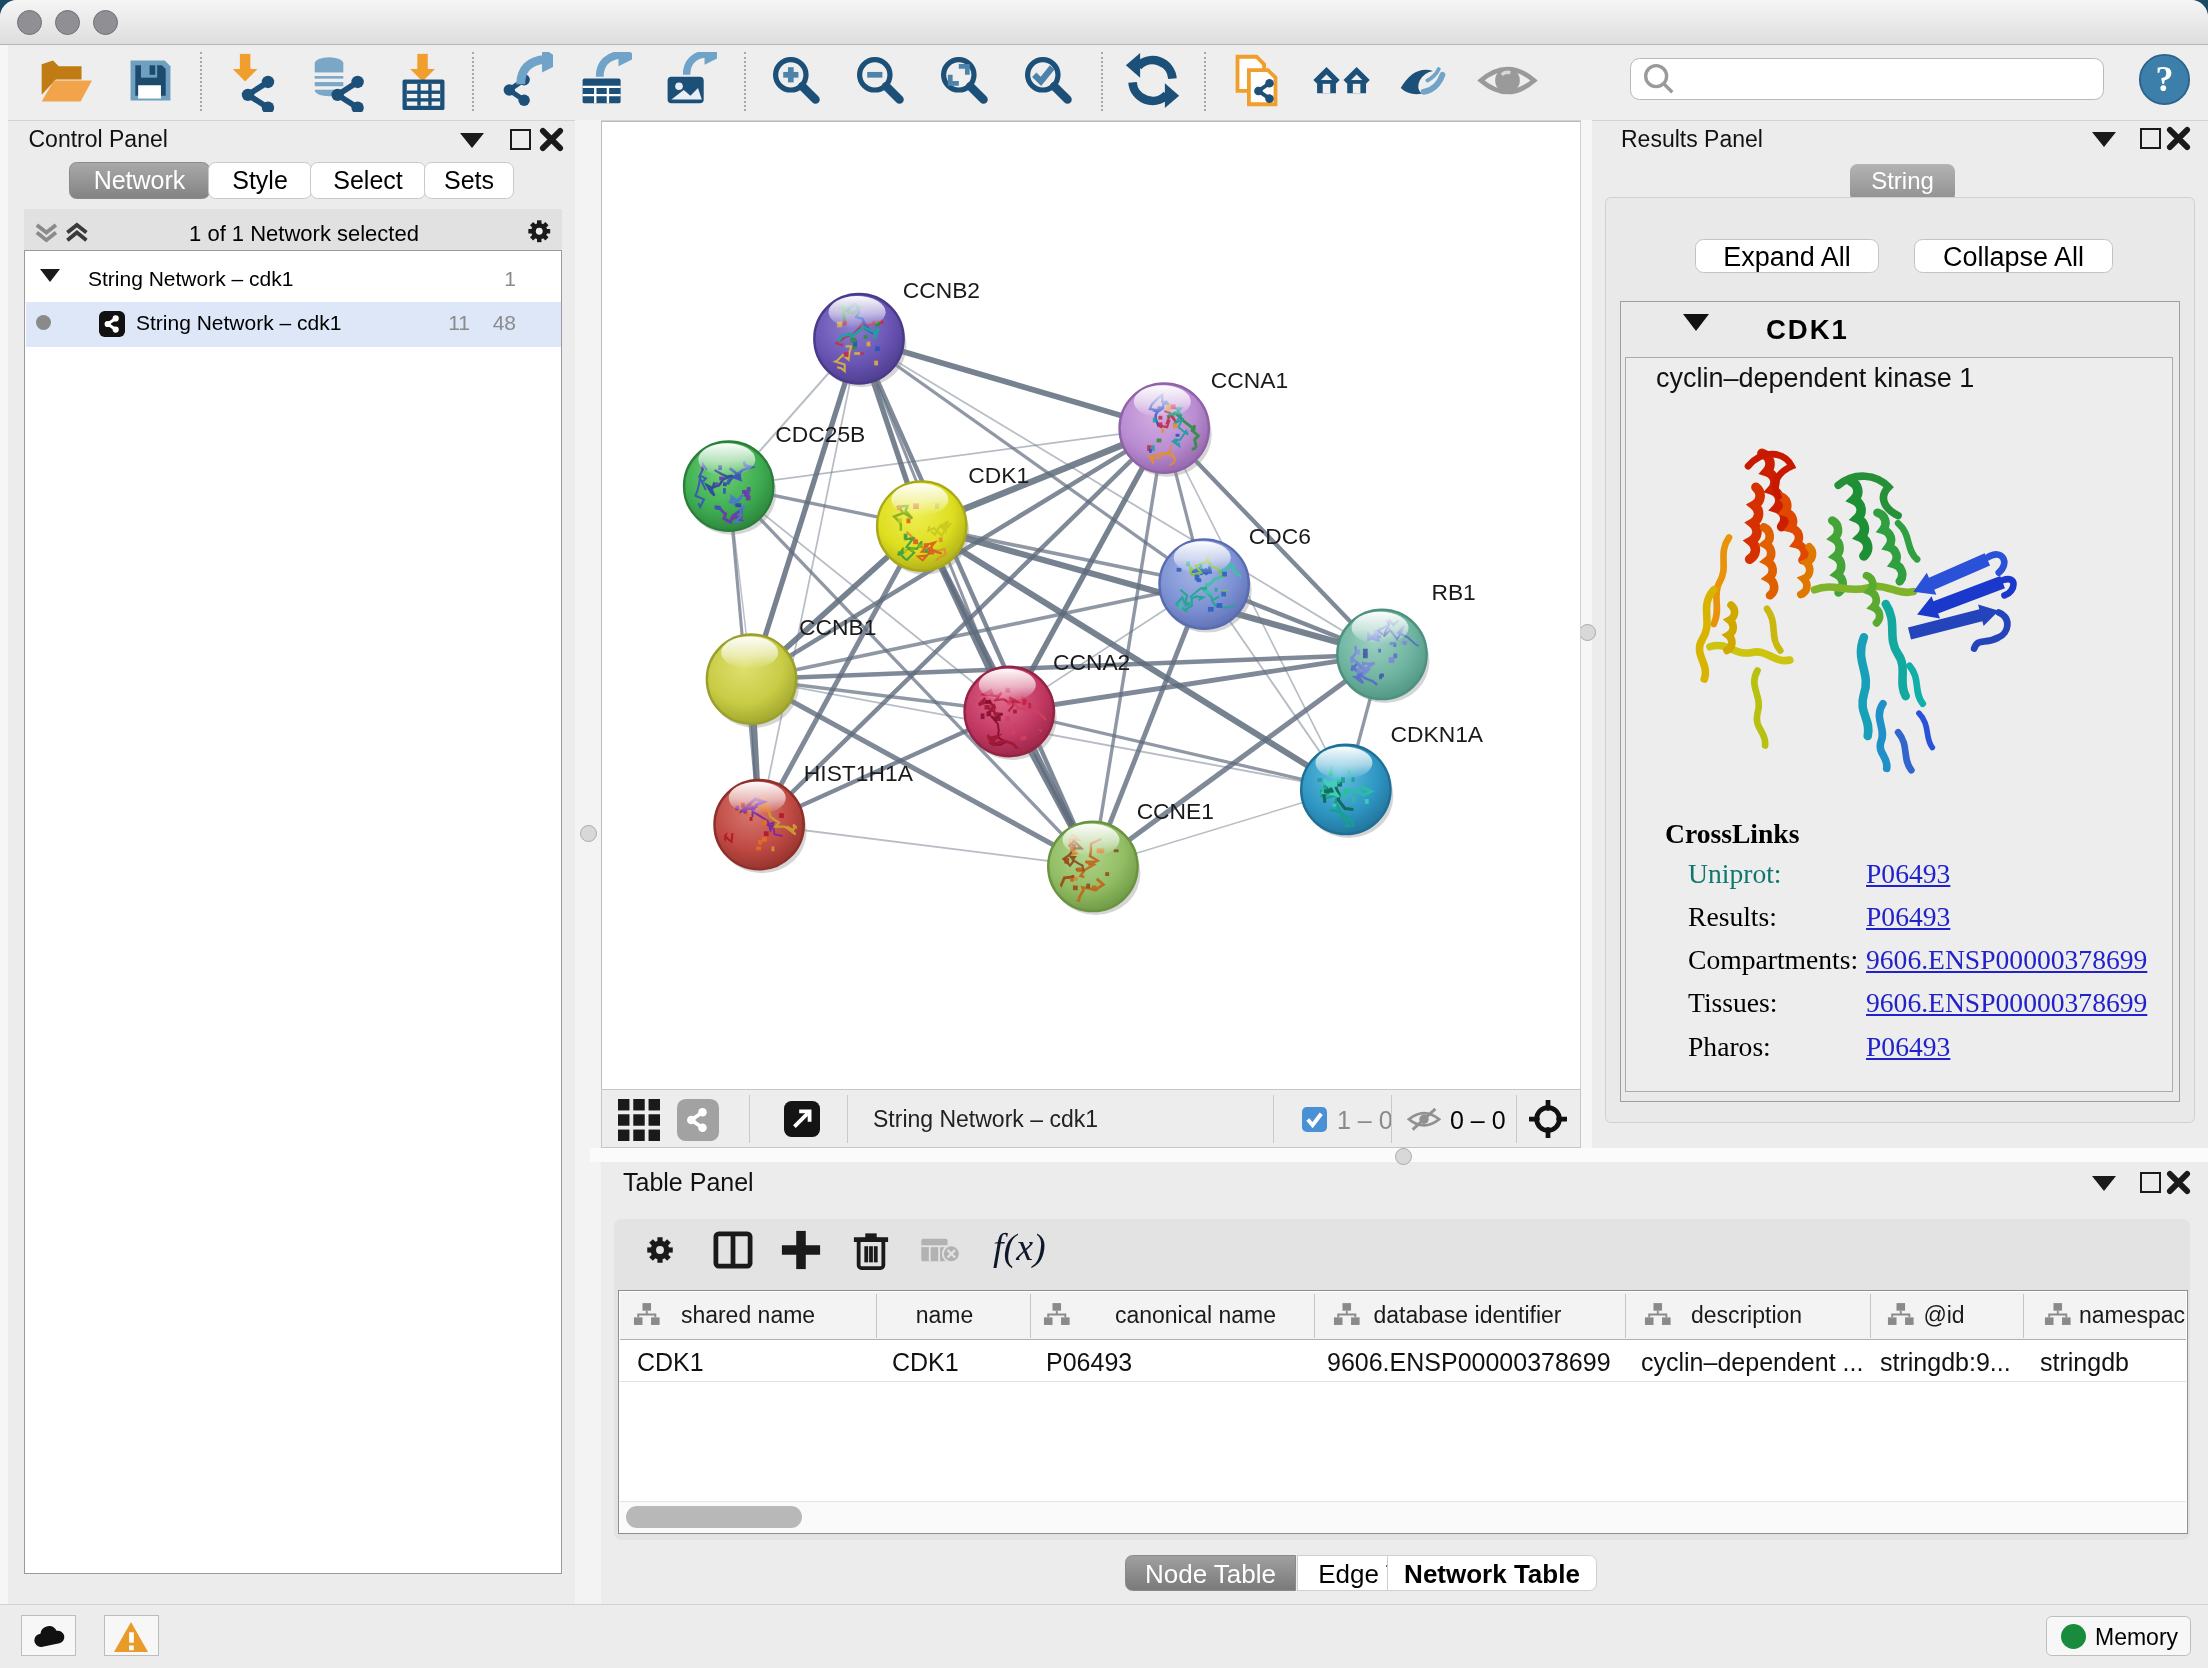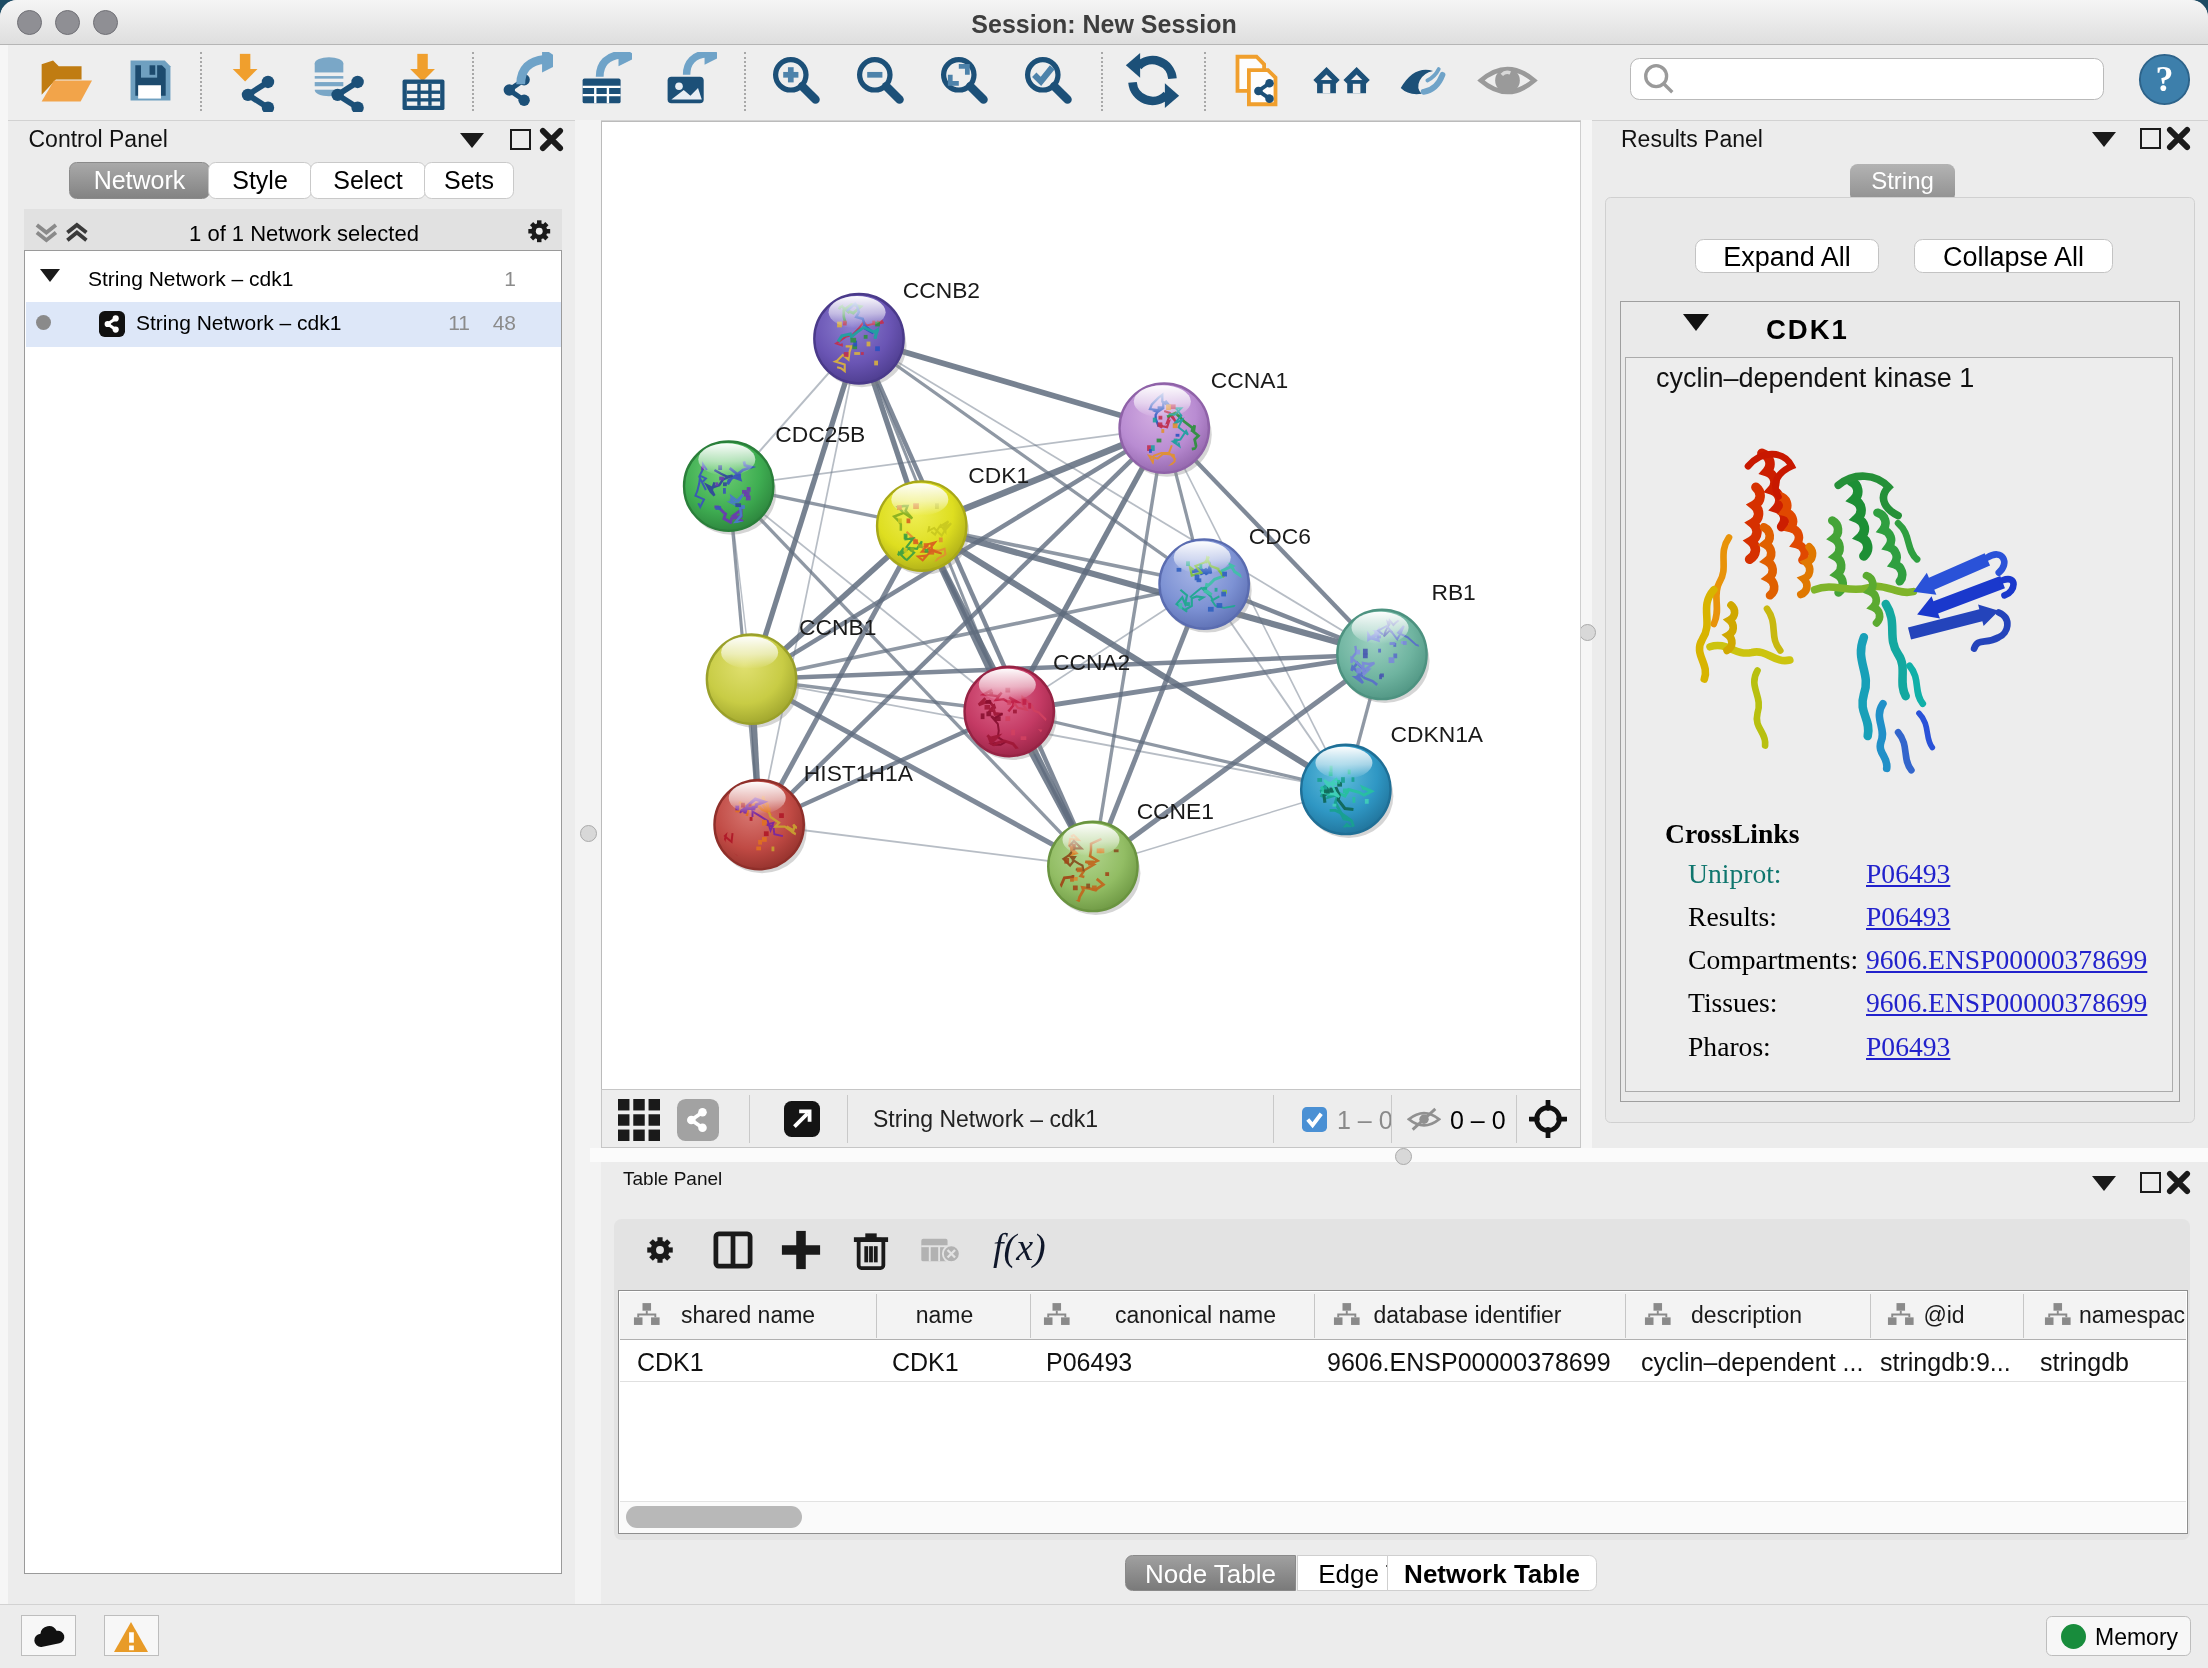--- a/index.html
+++ b/index.html
@@ -34,41 +34,40 @@
   
   .rp-title{left:1621px;top:126px;font-size:23px;color:#111;}
   .stringtab{left:1850px;top:164px;width:105px;height:38px;background:linear-gradient(#b3b3b3,#8f8f8f);border-radius:7.6px;color:#fff;font-size:24px;text-align:center;line-height:34px;}
   .rp-body{left:1605px;top:197px;width:590px;height:926px;background:#e9e9e9;border:1px solid #d0d0d0;border-radius:5.7px;box-sizing:border-box;}
   .rbtn{top:239px;height:34px;background:#fff;border:1.9px solid #c3c3c3;border-radius:8.6px;font-size:27px;color:#000;text-align:center;line-height:34px;box-sizing:border-box;}
   .cdkbox{left:1620px;top:301px;width:560px;height:801px;border:1.9px solid #9f9f9f;background:#eaeaea;box-sizing:border-box;}
   .cdkinner{left:1625px;top:357px;width:548px;height:735px;background:#ededed;border:1px solid #ababab;box-sizing:border-box;}
   .serif{font-family:"Liberation Serif",serif;}
   .xlink{color:#2222cc;text-decoration:underline;}
   
-  .tp-title{left:623px;top:1168px;font-size:19px;color:#111;}
+  .tp-title{left:623px;top:1168px;font-size:25px;color:#111;}
   .tp-box{left:614px;top:1219px;width:1576px;height:321px;background:#e3e3e3;border-radius:7.6px;}
   .tbl{left:618px;top:1290px;width:1570px;height:244px;background:#fff;border:1.9px solid #8e8e8e;box-sizing:border-box;}
   .thead{left:620px;top:1292px;width:1566px;height:48px;background:#f3f3f3;border-bottom:1.9px solid #b0b0b0;box-sizing:border-box;}
   .th{font-size:23px;color:#1a1a1a;top:1302px;text-align:center;}
   .td{font-size:25px;color:#111;top:1348px;}
   .cdiv{top:1294px;width:0;height:44px;border-left:1.9px solid #c6c6c6;}
   .btab{top:1555px;height:36px;font-size:26px;text-align:center;line-height:36px;background:#fff;border:1px solid #cfcfcf;color:#000;box-sizing:border-box;}
   
   .statusbar{left:0;top:1604px;width:2208px;height:65px;background:#ececec;border-top:1.9px solid #d2d2d2;}
   .sbtn{top:1615px;width:55px;height:41px;background:#f7f7f7;border:1.9px solid #bdbdbd;box-sizing:border-box;}
 </style>
 </head>
 <body>
 <div class="win">
 
   <div class="abs titlebar"></div>
   <div class="abs tl" style="left:17px;"></div>
   <div class="abs tl" style="left:55px;"></div>
   <div class="abs tl" style="left:93px;"></div>
-  <div class="abs title">Session: New Session</div>
 
   <div class="abs toolbar"></div>
   <svg class="abs" style="left:33px;top:52px" width="61" height="57" viewBox="0 0 64 60">
       <path d="M9,45 V13 l12,-4 6,6 h24 v14 H24 z" fill="#c07c12"></path>
       <polygon points="22,30 62,30 50,52 9,52" fill="#f2a44a"></polygon>
     </svg>
 <svg class="abs" style="left:122px;top:52px" width="57" height="57" viewBox="0 0 60 60">
       <path d="M9,9 h36 l6,6 v36 h-42 z" fill="#6fa0c0"></path>
       <path d="M14,14 h28 l4,4 v28 h-32 z" fill="#1d4b6e"></path>
       <rect x="20" y="11" width="17" height="16" fill="#6fa0c0"></rect>

